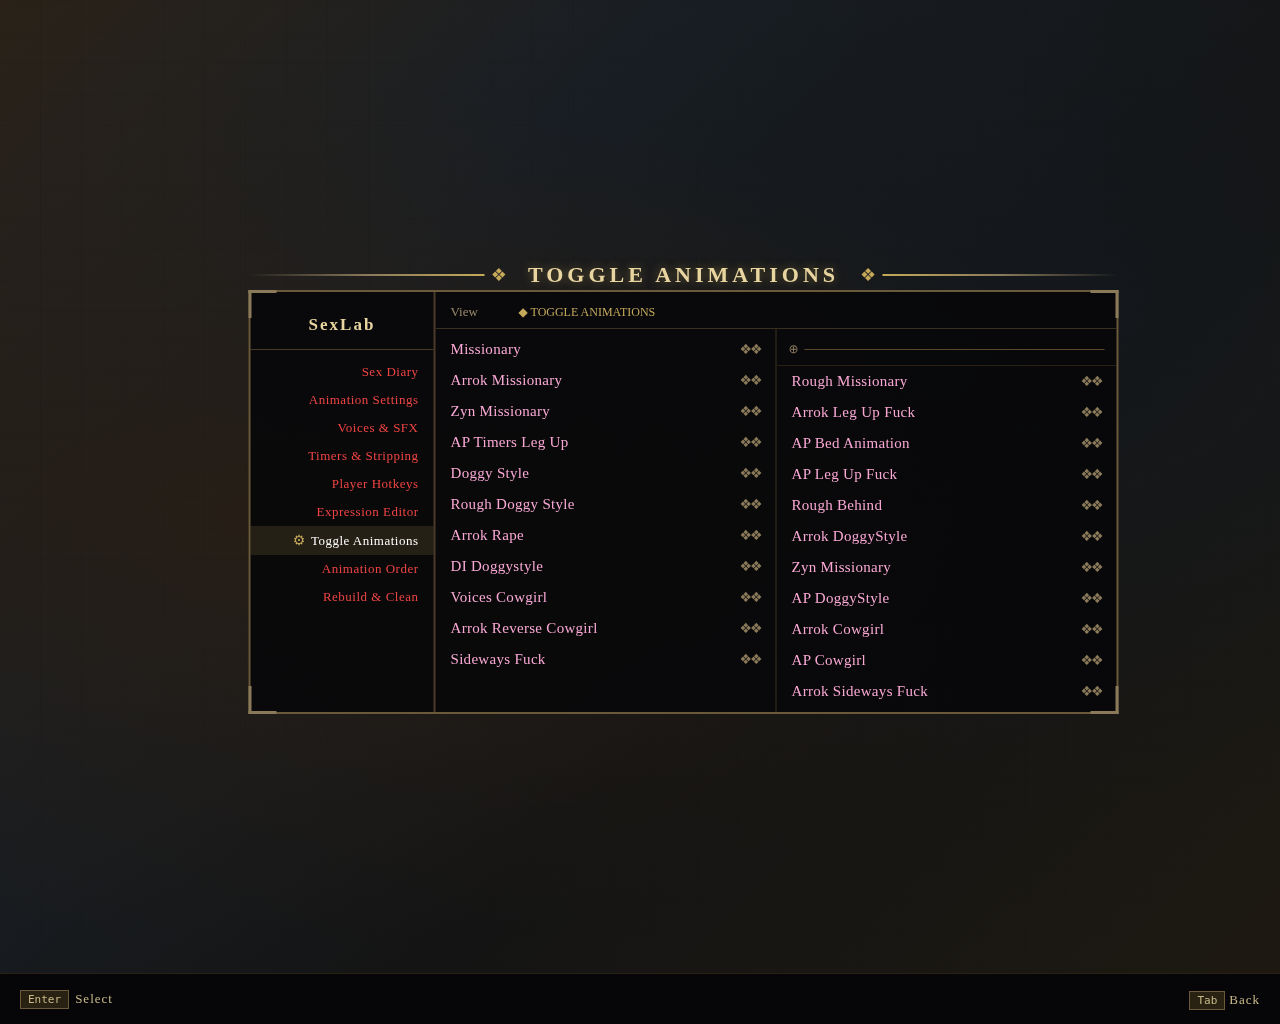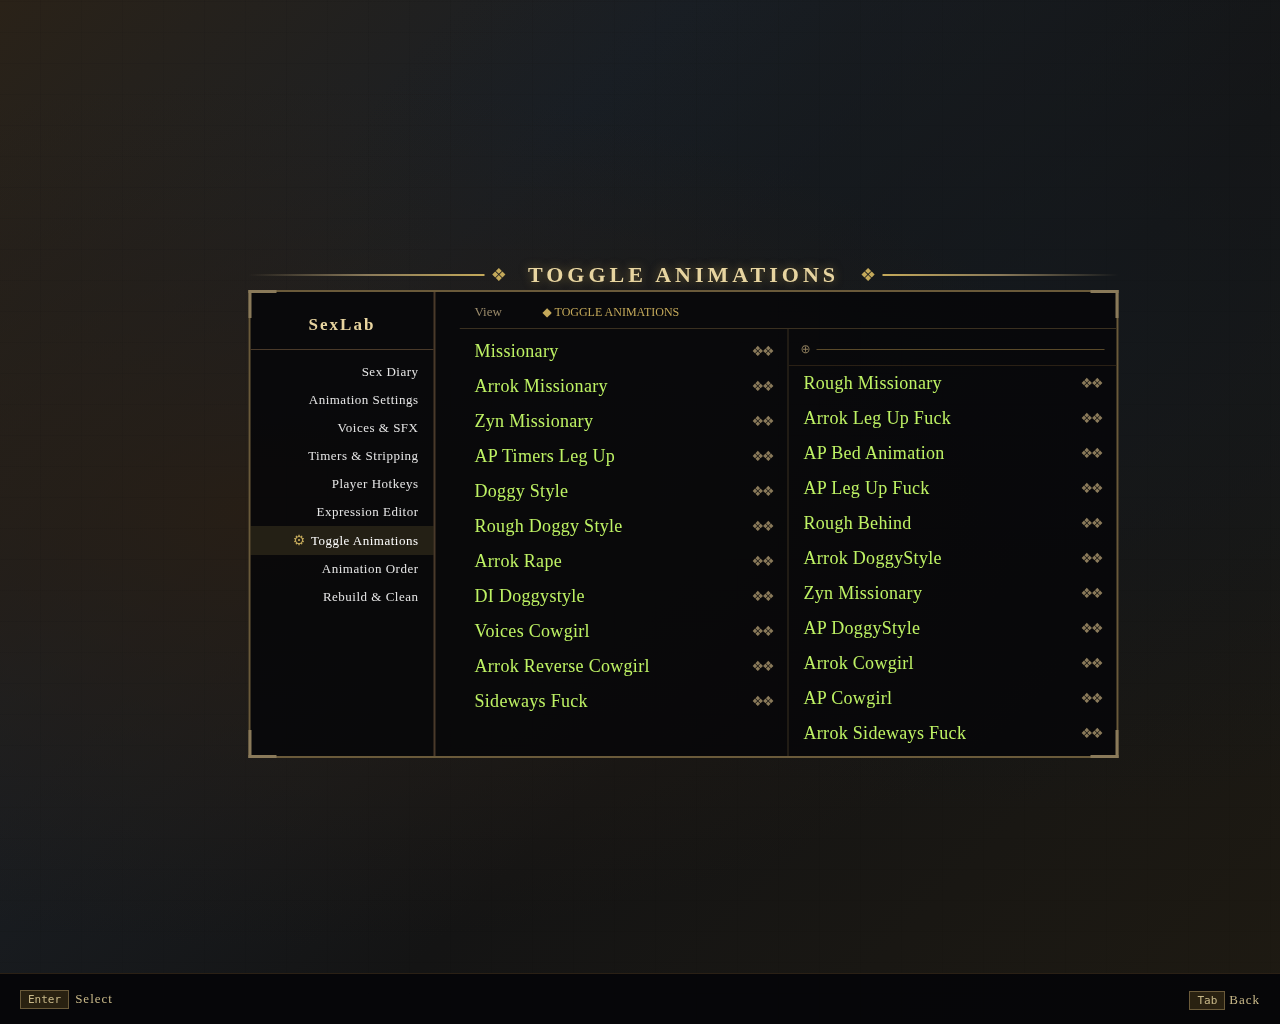--- a/index.html
+++ b/index.html
@@ -91,21 +91,20 @@
       padding: 0 15px;
       text-shadow: 0 0 10px rgba(200,170,80,0.5);
     }
 
     
     .panel {
       display: flex;
       border: 2px solid #6a5a3a;
       background: rgba(8, 8, 10, 0.92);
       position: relative;
-      gap: 24px;
     }
 
     
     .corner {
       position: absolute;
       width: 28px;
       height: 28px;
       border-color: #8a7a5a;
       z-index: 5;
     }
@@ -130,21 +129,21 @@
       text-align: center;
       font-size: 17px;
       font-weight: bold;
       padding: 8px 10px 14px;
       letter-spacing: 2px;
       border-bottom: 1px solid #4a3a2a;
       margin-bottom: 8px;
     }
 
     .sidebar-item {
-      color: #e5e5e5;
+      color: #ef4444;
       font-size: 13px;
       padding: 6px 15px;
       text-align: right;
       cursor: pointer;
       letter-spacing: 0.5px;
     }
 
     .sidebar-item.active {
       color: #ffffff;
       background: rgba(100, 85, 50, 0.3);
@@ -241,22 +240,22 @@
     
     .list-item {
       display: flex;
       align-items: center;
       justify-content: space-between;
       padding: 7px 15px;
       cursor: pointer;
     }
 
     .item-name {
-      color: #bef264;
-      font-size: 18px;
+      color: #f9a8d4;
+      font-size: 15px;
       letter-spacing: 0.3px;
     }
 
     .item-icon {
       color: #8a7a5a;
       font-size: 14px;
       letter-spacing: -2px;
     }
 
     

